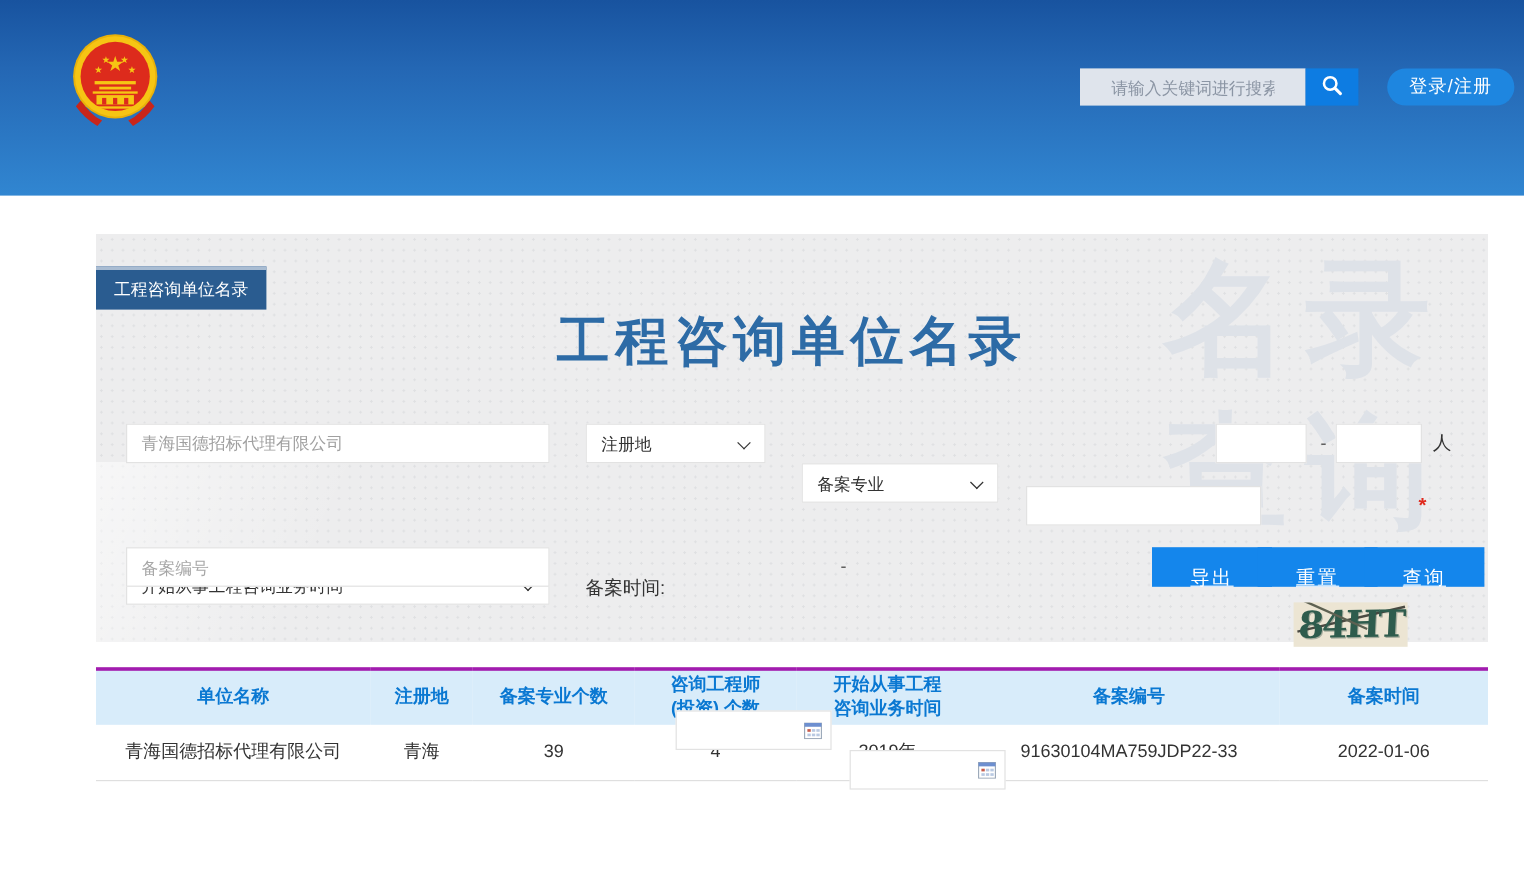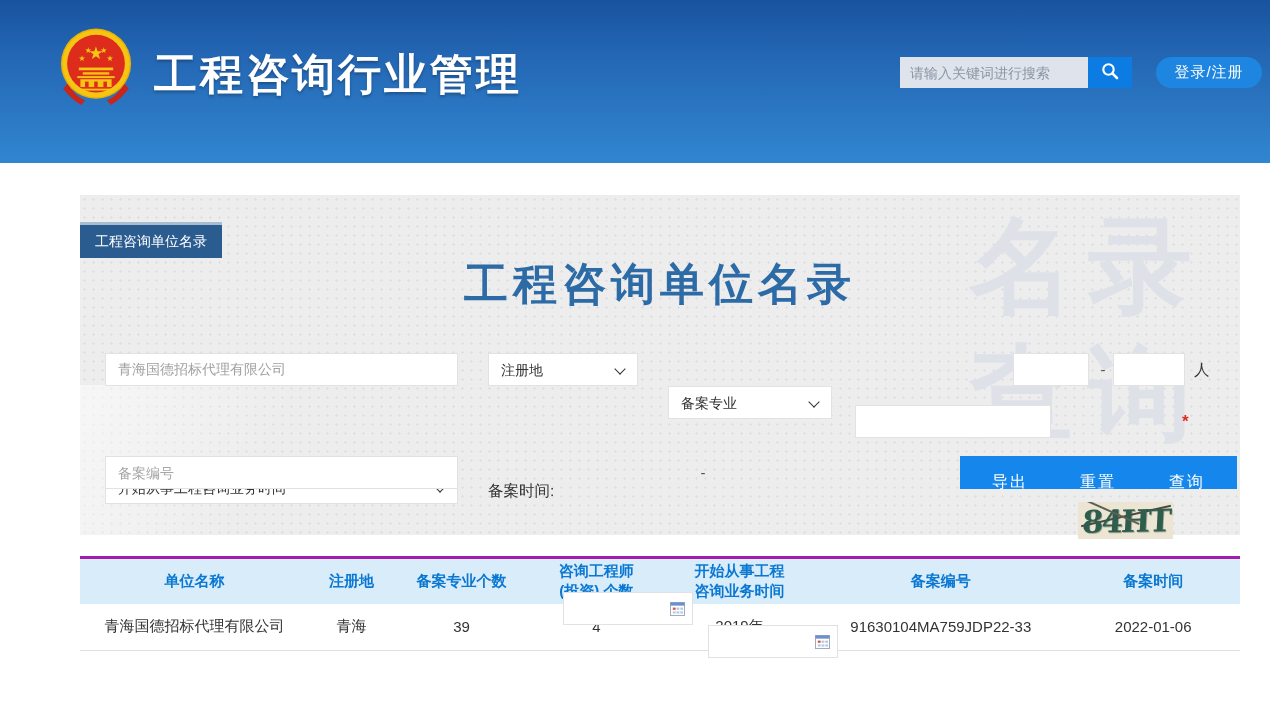--- a/index.html
+++ b/index.html
@@ -19,21 +19,21 @@
     position:absolute;left:154px;top:46px;
     font-size:43px;font-weight:bold;color:#ffffff;letter-spacing:3px;
     text-shadow:0 2px 3px rgba(0,0,0,.28);white-space:nowrap;
   }
   .search-box{
     position:absolute;left:900px;top:57px;width:188px;height:31px;
     background:#dfe4ec;
   }
   .search-box input{
     width:100%;height:100%;border:none;background:transparent;outline:none;
-    padding:0 10px;box-sizing:border-box;font-size:14px;color:#444;
+    padding:0 26px;box-sizing:border-box;font-size:14px;color:#444;
     font-family:inherit;
   }
   .search-box input::placeholder{color:#8b95a4;}
   .search-btn{
     position:absolute;left:1088px;top:57px;width:44px;height:31px;
     background:#0d7ce2;border:none;cursor:pointer;
     display:flex;align-items:center;justify-content:center;padding:0;
   }
   .login-pill{
     position:absolute;left:1156px;top:57px;width:106px;height:31px;
@@ -109,21 +109,21 @@
     content:"";position:absolute;left:2px;top:13px;width:92px;height:2px;
     background:#4a4a42;transform:rotate(-13deg);
   }
   .captcha-img::after{
     content:"";position:absolute;left:4px;top:9px;width:60px;height:1.5px;
     background:#5d6152;transform:rotate(24deg);
   }
   .req-star{font-size:17px;font-weight:bold;color:#e02a1e;line-height:37px;}
   .blue-btn{
     height:33px;width:100px;border:none;background:#1486ec;color:#fff;
-    font-size:16px;cursor:pointer;font-family:inherit;letter-spacing:2px;padding:16px;
+    font-size:16px;cursor:pointer;font-family:inherit;letter-spacing:2px;padding:16px;text-decoration:underline;
   }
   
   .result-table{
     position:absolute;left:80px;top:556px;width:1160px;
     border-collapse:collapse;table-layout:fixed;
     border-top:3px solid #a21caf;
   }
   .result-table thead tr{background:#d8ecfa;height:44px;}
   .result-table th{
     font-size:15px;font-weight:bold;color:#0a78d2;text-align:center;
@@ -162,21 +162,20 @@
       <rect x="28" y="52" width="44" height="3.5" fill="#f6c514"></rect>
       <rect x="33" y="58" width="34" height="3" fill="#f6c514"></rect>
       <rect x="26" y="63" width="48" height="2.5" fill="#f6c514"></rect>
       <rect x="30" y="67" width="40" height="10" fill="#f6c514"></rect>
       <rect x="36" y="70" width="4.5" height="7" fill="#dd2b1c"></rect>
       <rect x="47.7" y="70" width="4.5" height="7" fill="#dd2b1c"></rect>
       <rect x="59.5" y="70" width="4.5" height="7" fill="#dd2b1c"></rect>
       <rect x="24" y="79" width="52" height="2.5" fill="#f6c514"></rect>
     </svg>
   </span>
-  <div class="site-title">工程咨询行业管理</div>
 
   <div class="search-box">
     <input type="text" placeholder="请输入关键词进行搜索" style="">
   </div>
   <button class="search-btn">
     <span>
       <svg width="20" height="20" viewBox="0 0 20 20">
         <circle cx="8.5" cy="8.5" r="5.2" fill="none" stroke="#ffffff" stroke-width="2.1"></circle>
         <line x1="12.6" y1="12.6" x2="17" y2="17" stroke="#ffffff" stroke-width="2.6" stroke-linecap="round"></line>
       </svg>

